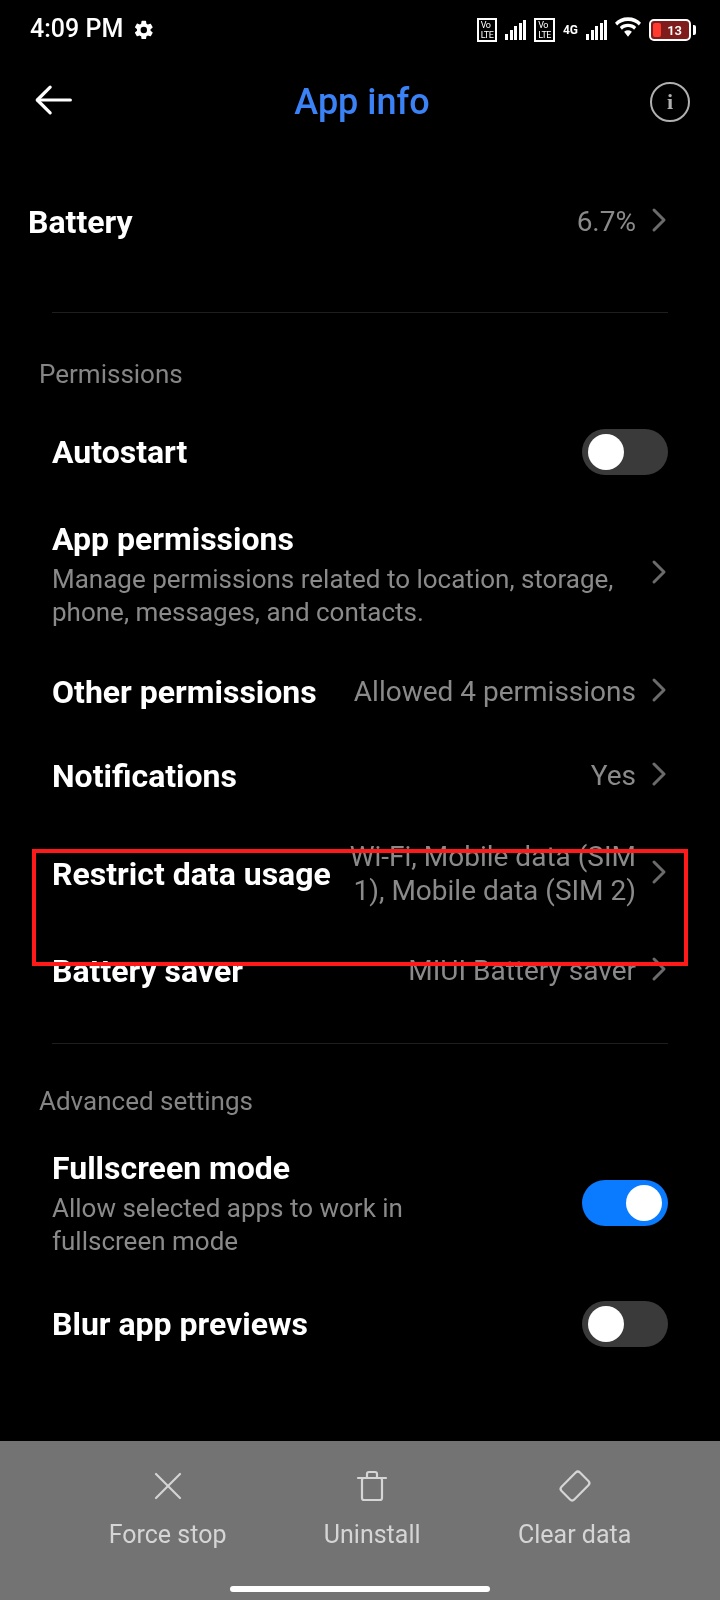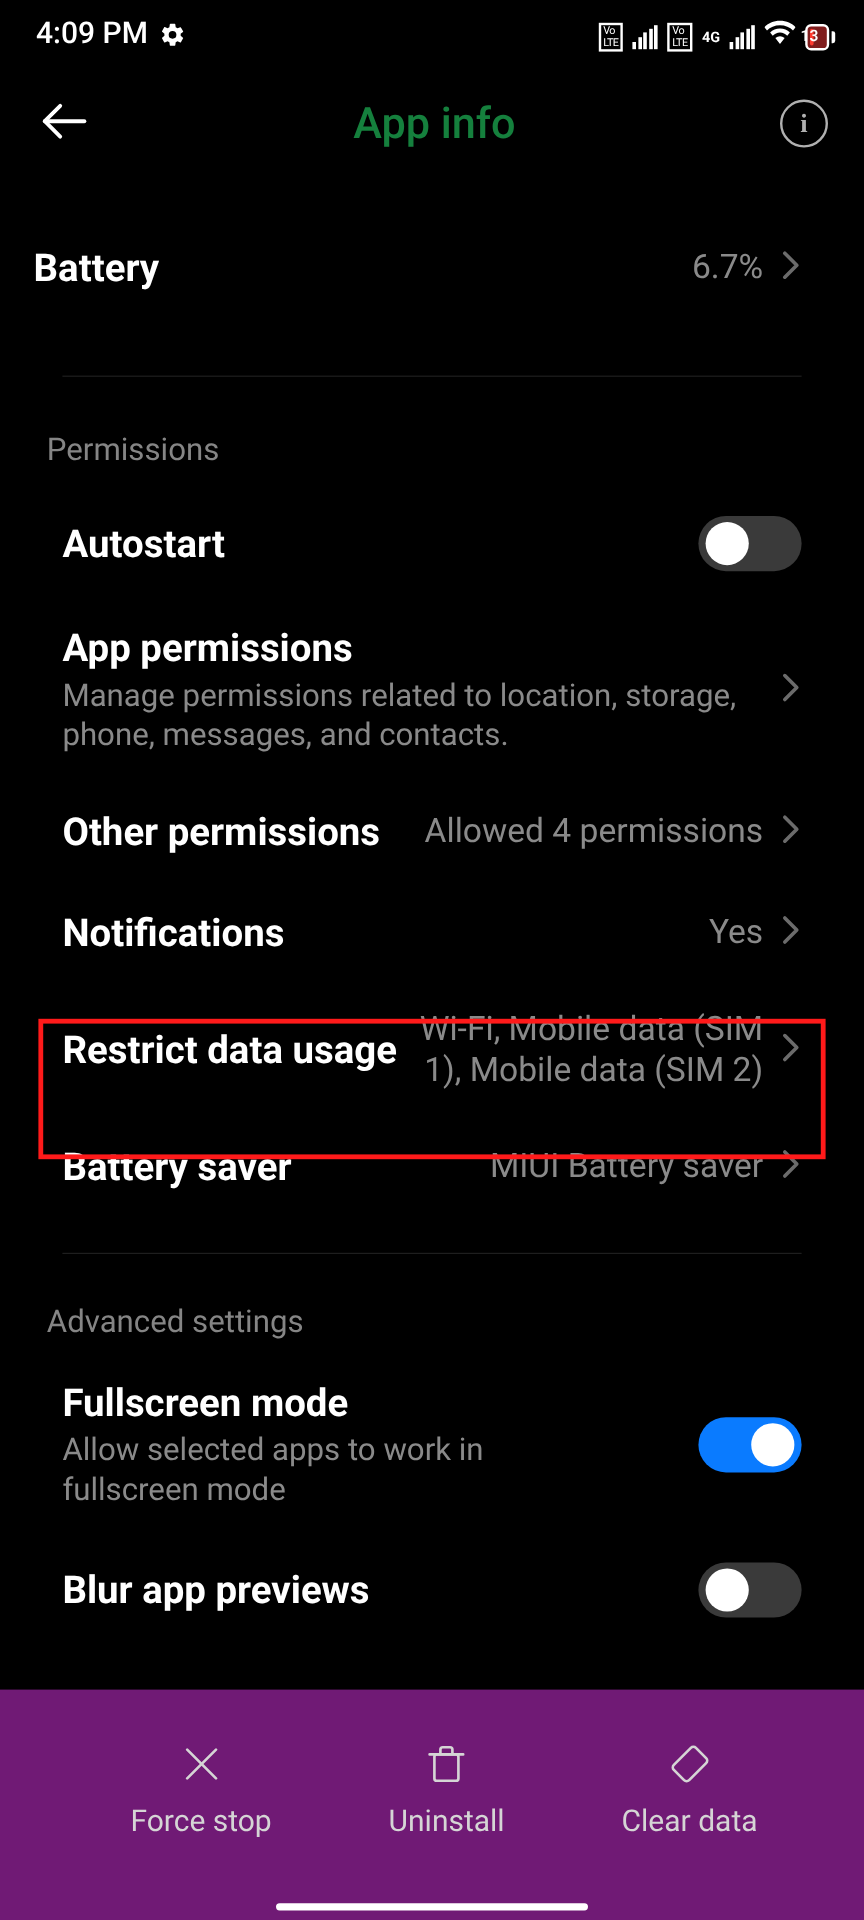--- a/index.html
+++ b/index.html
@@ -10,29 +10,29 @@
     .status-left { display:flex; align-items:center; gap:10px; }
     .status-right { display:flex; align-items:center; gap: 8px; }
     .gear { width:22px; height:22px; display:inline-block; }
     .volte { font-size:9px; font-weight:400; border:2px solid #fff; padding:0 2px; line-height:10px; letter-spacing:-0.5px; }
     .sigbars { display:flex; align-items:flex-end; gap:1.5px; height:20px; }
     .sigbars span { width:3px; background:#fff; display:block; }
     .sigbars span:nth-child(1){height:6px} .sigbars span:nth-child(2){height:10px} .sigbars span:nth-child(3){height:14px} .sigbars span:nth-child(4){height:17px} .sigbars span:nth-child(5){height:20px}
     .net4g { font-size:12px; font-weight:700; line-height:10px; text-align:left; }
     .wifi svg { width:26px; height:26px; }
     .battery { position:relative; display:flex; align-items:center; }
-    .batt-body { width:20px; height:22px; border:2px solid #fff; border-radius:5px; position:relative; background:#7f1d1d; }
+    .batt-body { width:42px; height:22px; border:2px solid #fff; border-radius:5px; position:relative; background:#7f1d1d; }
     .batt-fill { position:absolute; left:2px; top:2px; bottom:2px; width:20%; background:#ff3b30; border-radius:2px; }
     .batt-tip  { width:3px; height:10px; background:#fff; margin-left:2px; border-radius:0 2px 2px 0; }
     .batt-txt  { position:absolute; right:7px; top:50%; transform:translateY(-50%); font-size:13px; font-weight:600; color:#fff; }
 
     
     .header { display:flex; align-items:center; justify-content:space-between; padding: 24px 30px 36px 30px; }
     .back-btn svg { width:44px; height:44px; stroke:#fff; }
-    .header-title { font-size:36px; font-weight:500; color:#15803d; }
+    .header-title { font-size:36px; font-weight:500; color:#3b82f6; }
     .info-btn { width:40px; height:40px; border:2.5px solid #b0b0b0; border-radius:50%; display:flex; align-items:center; justify-content:center; color:#b0b0b0; font-size:22px; font-weight:700; font-family: Georgia, serif; }
 
     
     .content { padding: 0 0 0 0; }
     .section-header { color:#858585; font-size:26px; padding: 46px 52px 18px 39px; font-weight:400; }
 
     .row { display:flex; align-items:center; justify-content:space-between; padding: 22px 52px; min-height: 80px; }
     .row .left { flex:1; padding-right:14px; }
     .row .title { font-size:32px; font-weight:700; color:#fff; line-height:1.25; }
     .row .sub   { font-size:26px; color:#8a8a8a; line-height:1.25; margin-top:4px; }
@@ -46,21 +46,21 @@
     .switch { width:86px; height:46px; background:#3a3a3a; border-radius:24px; position:relative; }
     .switch .knob { position:absolute; top:5px; width:36px; height:36px; background:#fff; border-radius:50%; transition:left .15s; }
     .switch.off .knob { left:6px; }
     .switch.on  { background:#0a7bff; }
     .switch.on  .knob { left:44px; }
 
     
     .highlight-box { position:absolute; border:4px solid #ff1a1a; left:32px; width:656px; top:849px; height:117px; pointer-events:none; }
 
     
-    .bottom-bar { position:absolute; left:0; right:0; bottom:0; height:192px; background:#701a75; display:flex; justify-content:space-around; align-items:center; padding: 10px 40px 36px 60px; }
+    .bottom-bar { position:absolute; left:0; right:0; bottom:0; height:159px; background:#737373; display:flex; justify-content:space-around; align-items:center; padding: 10px 40px 36px 60px; }
     .bottom-item { display:flex; flex-direction:column; align-items:center; gap:10px; color:#d5d5d5; }
     .bottom-item .lbl { font-size:25px; }
     .bottom-item svg { width:40px; height:40px; stroke:#d5d5d5; fill:none; stroke-width:2.2; }
 
     .home-ind { position:absolute; bottom:8px; left:50%; transform:translateX(-50%); width:260px; height:6px; background:#fff; border-radius:4px; }
 
     
     .row.battery-row { padding-top:40px; padding-bottom:40px;padding-left:28px; }
     #row-restrict .value { max-width:290px; }
     #row-fullscreen .left { max-width: 470px; }

